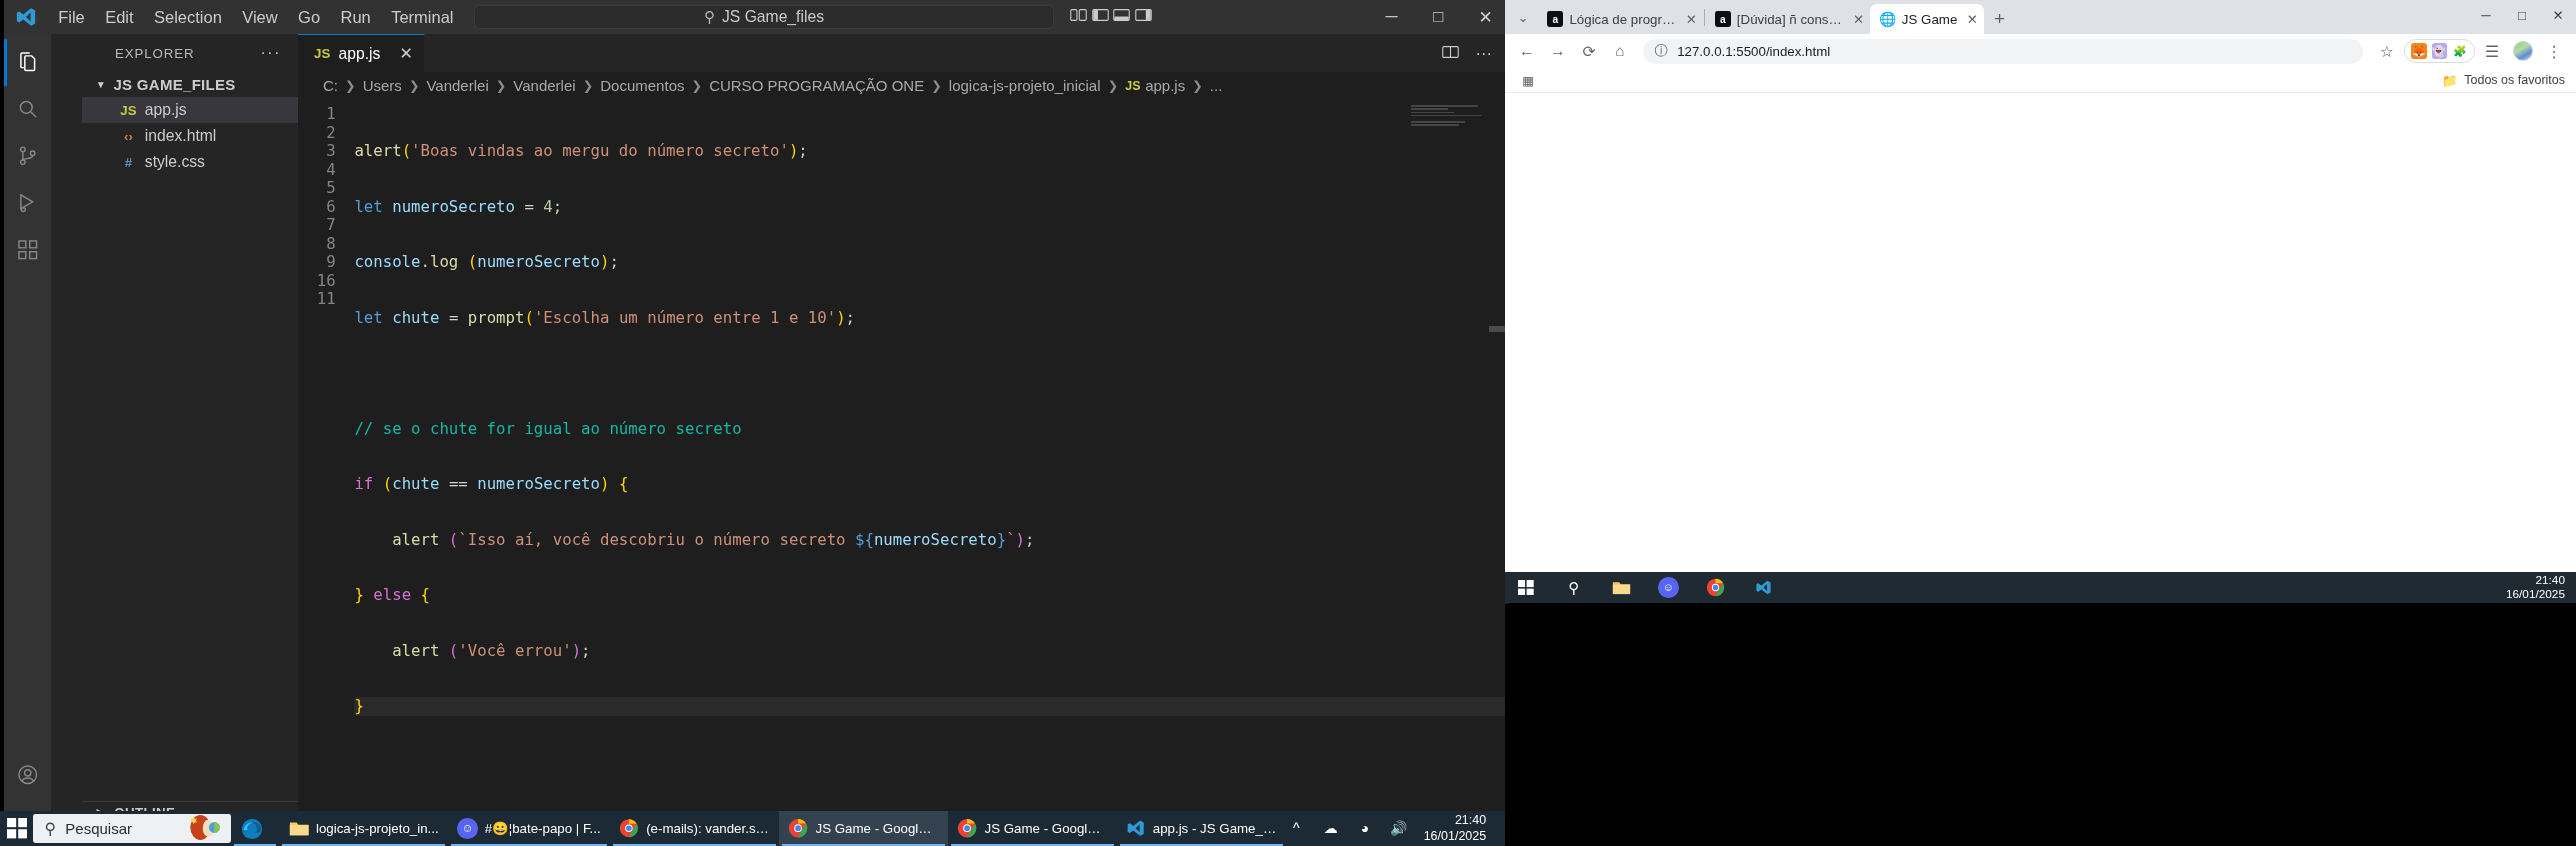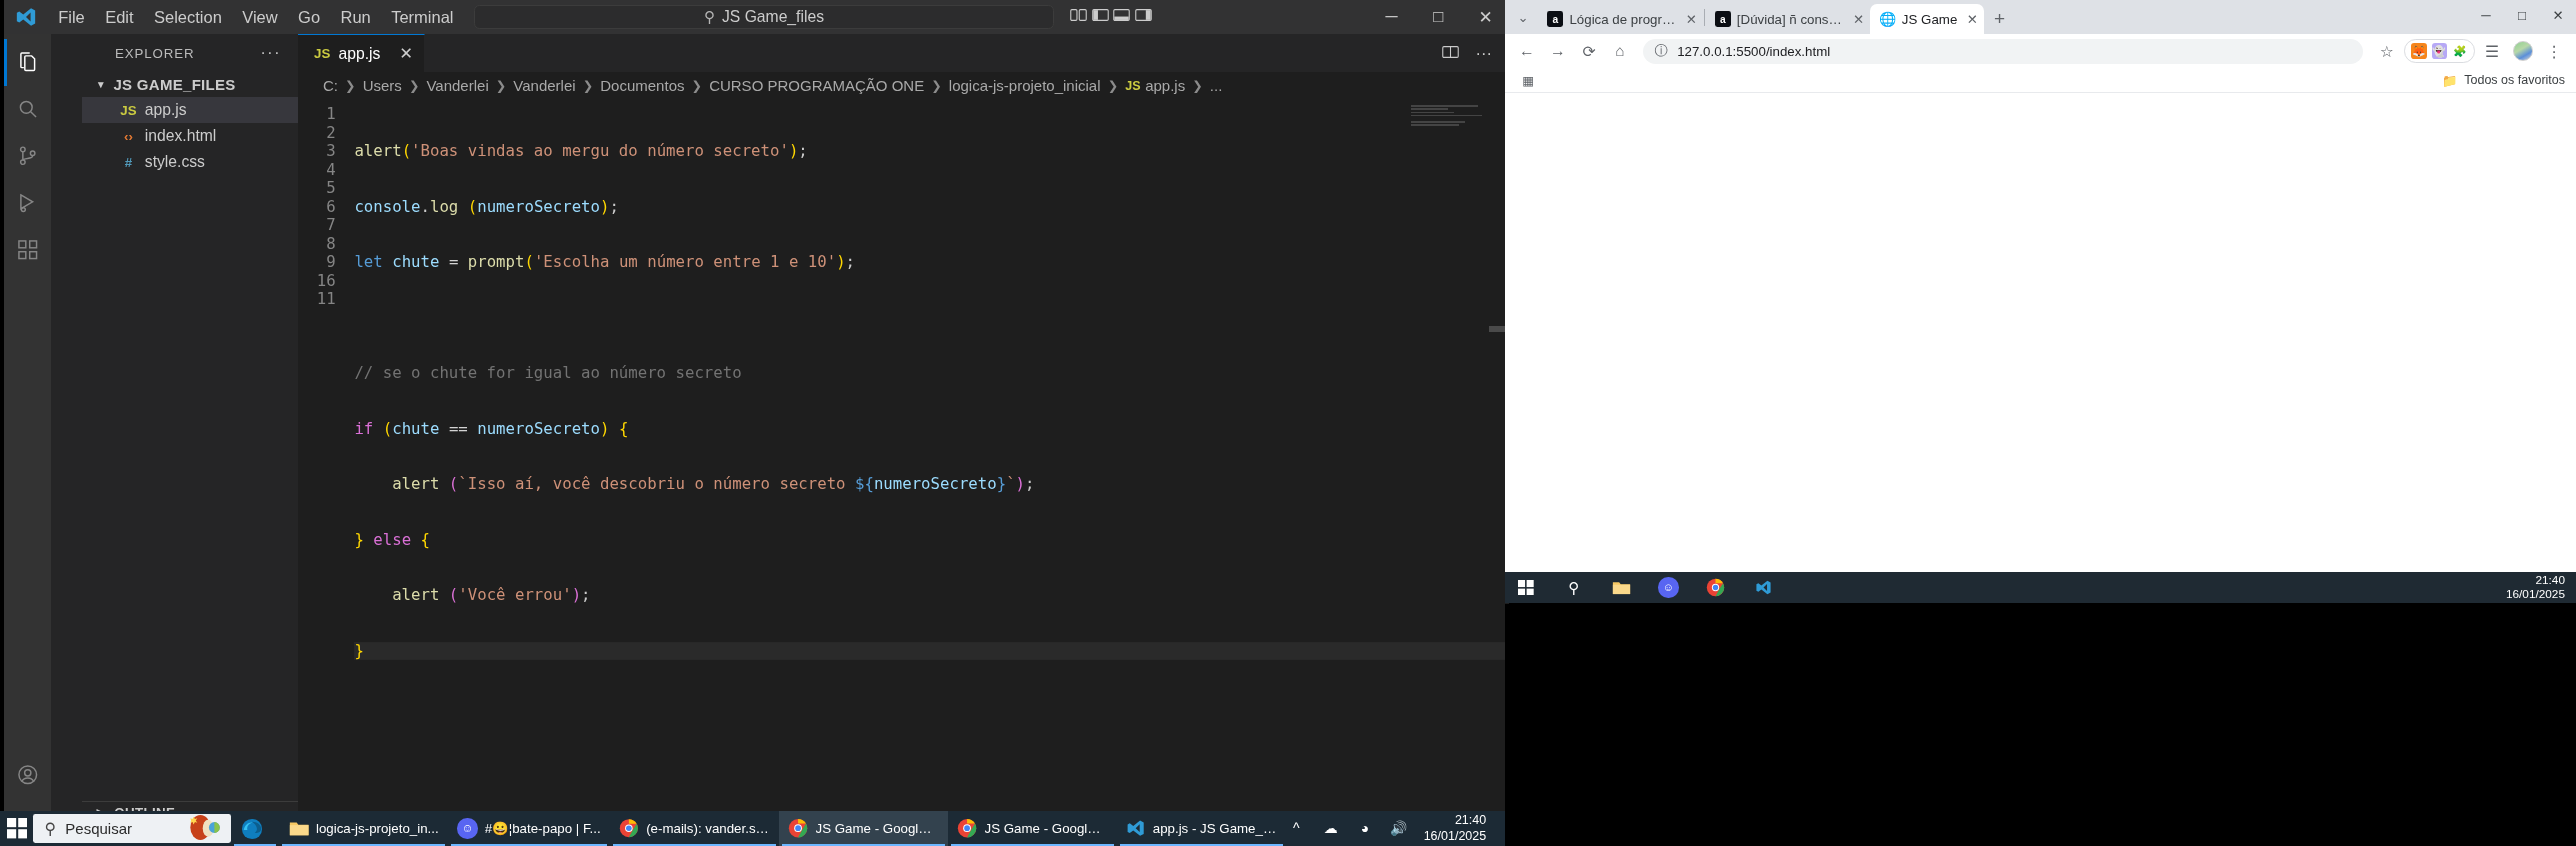--- a/index.html
+++ b/index.html
@@ -107,21 +107,21 @@
   .codelines {
     flex:1; padding-top:6.3px; padding-left:9.4px;
     font-family:"DejaVu Sans Mono", monospace; font-size:15.7px; line-height:18.5px; white-space:pre;
   }
   .cl { height:18.5px; }
   .cl.lastline { background:#2a2a2a; box-shadow:inset 0 0 0 0.8px #282828; }
   .k  { color:#569cd6; }  
   .fn { color:#dcdcaa; }  
   .st { color:#ce9178; }  
   .nu { color:#b5cea8; }  
-  .cm { color:#737373; }  
+  .cm { color:#14b8a6; }  
   .pu { color:#cccccc; }  
   .br { color:#ffd700; }  
   .br2{ color:#da70d6; }
   .va { color:#9cdcfe; }  
   .op { color:#d4d4d4; }
   .tpl{ color:#569cd6; }
   .minimap {
     position:absolute; right:20.4px; top:6.3px; width:78px; height:31px; opacity:.5;
   }
   .mm-line { height:1.6px; background:#6a6a6a; margin-bottom:1.6px; }
@@ -418,20 +418,21 @@
           <div class="cl">5</div>
           <div class="cl">6</div>
           <div class="cl">7</div>
           <div class="cl">8</div>
           <div class="cl">9</div>
           <div class="cl">16</div>
           <div class="cl">11</div>
         </div>
         <div class="codelines">
           <div class="cl"><span class="fn">alert</span><span class="br">(</span><span class="st">'Boas vindas ao mergu do número secreto'</span><span class="br">)</span><span class="pu">;</span></div>
+          <div class="cl"><span class="k">let</span> <span class="va">numeroSecreto</span> <span class="op">=</span> <span class="nu">4</span><span class="pu">;</span></div>
           <div class="cl"><span class="va">console</span><span class="pu">.</span><span class="fn">log</span> <span class="br">(</span><span class="va">numeroSecreto</span><span class="br">)</span><span class="pu">;</span></div>
           <div class="cl"><span class="k">let</span> <span class="va">chute</span> <span class="op">=</span> <span class="fn">prompt</span><span class="br">(</span><span class="st">'Escolha um número entre 1 e 10'</span><span class="br">)</span><span class="pu">;</span></div>
           <div class="cl"></div>
           <div class="cl"><span class="cm">// se o chute for igual ao número secreto</span></div>
           <div class="cl"><span class="br2">if</span> <span class="br">(</span><span class="va">chute</span> <span class="op">==</span> <span class="va">numeroSecreto</span><span class="br">)</span> <span class="br">{</span></div>
           <div class="cl">    <span class="fn">alert</span> <span class="br2">(</span><span class="st">`Isso aí, você descobriu o número secreto </span><span class="tpl">${</span><span class="va">numeroSecreto</span><span class="tpl">}</span><span class="st">`</span><span class="br2">)</span><span class="pu">;</span></div>
           <div class="cl"><span class="br">}</span> <span class="br2">else</span> <span class="br">{</span></div>
           <div class="cl">    <span class="fn">alert</span> <span class="br2">(</span><span class="st">'Você errou'</span><span class="br2">)</span><span class="pu">;</span></div>
           <div class="cl lastline"><span class="br">}</span></div>
         </div>

